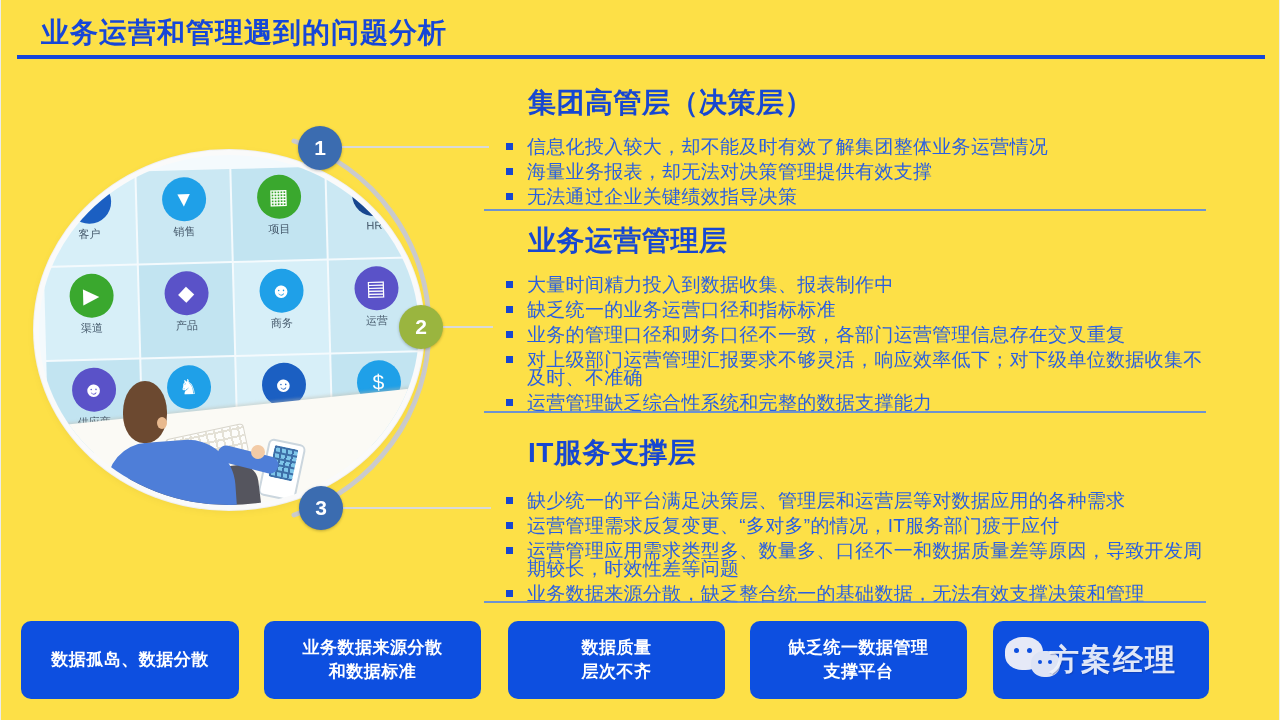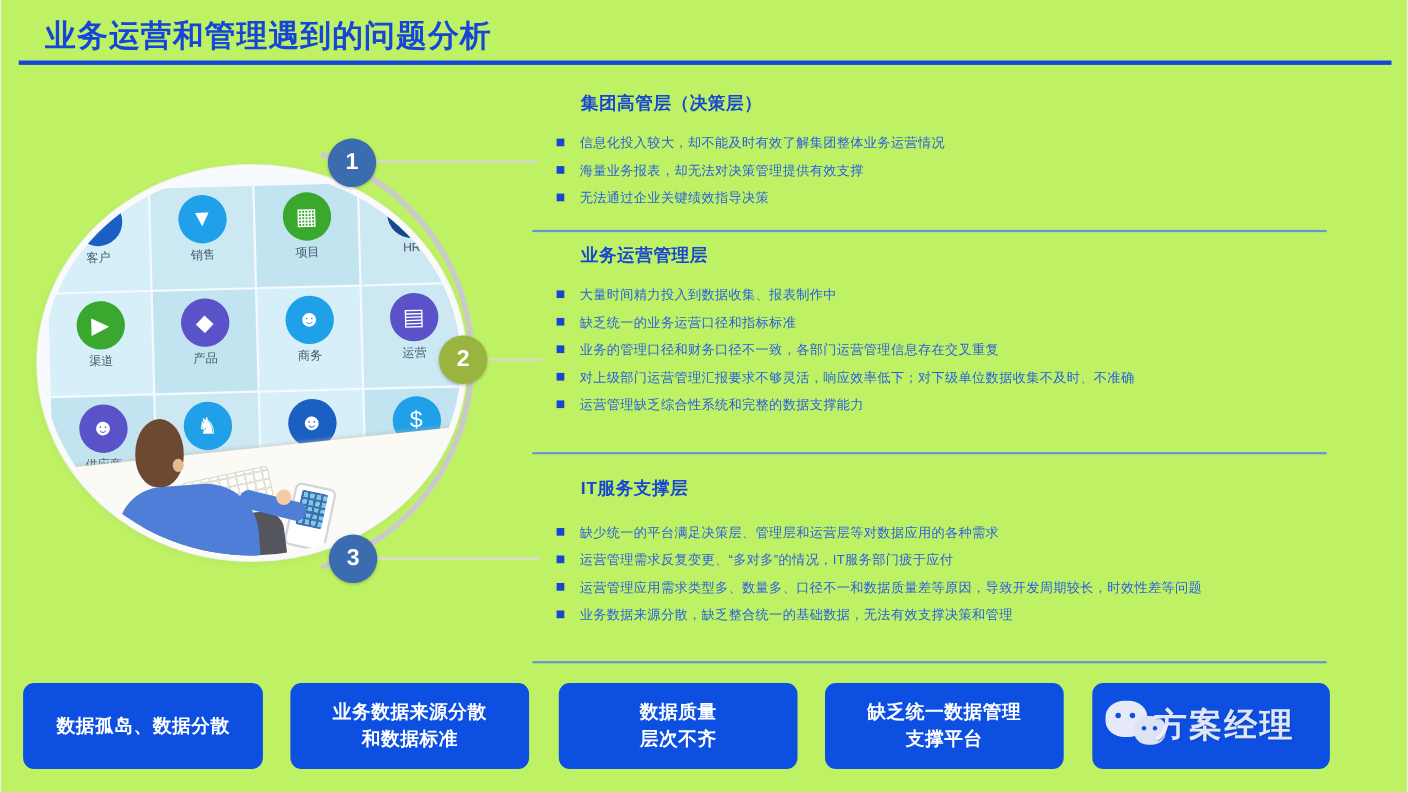--- a/index.html
+++ b/index.html
@@ -1,18 +1,18 @@
 <!DOCTYPE html>
 <html><head>
 <meta charset="utf-8">
 <style>
   * { margin:0; padding:0; box-sizing:border-box; }
   html,body { background:#fff; }
   body { font-family:"Liberation Sans","DejaVu Sans",sans-serif; }
-  .slide { position:relative; width:1280px; height:720px; background:#bef264; overflow:hidden;
+  .slide { position:relative; width:1280px; height:720px; background:#fde047; overflow:hidden;
            border-left:1px solid #ececec; border-right:1px solid #ececec; }
 
   
   .title { position:absolute; left:40px; top:14px; font-size:28px; font-weight:bold;
            color:#1646D8; letter-spacing:1px; }
   .title-rule { position:absolute; left:16px; top:55px; width:1248px; height:4px; background:#1646D8; }
 
   
   .illus { position:absolute; left:33px; top:150px; width:390px; height:360px; border-radius:50%;
            background:#F4FAFD; overflow:hidden; border:5px solid #FAFAFA;
@@ -66,24 +66,24 @@
   .m2 { left:398px; top:305px; background:#9AB53F; }
   .m3 { left:298px; top:486px; background:#3B6CB0; }
   .connector { position:absolute; height:2px; background:#D9D9D9; }
   .l1 { left:338px; top:146px; width:150px; }
   .l2 { left:440px; top:326px; width:52px; }
   .l3 { left:340px; top:507px; width:150px; }
 
   
   .section { position:absolute; left:483px; width:722px; }
   .s1 { top:84px; } .s2 { top:222px; } .s3 { top:434px; }
-  .sec-head { font-size:16px; font-weight:bold; color:#1747D1; padding-left:44px; letter-spacing:0.5px; }
+  .sec-head { font-size:28px; font-weight:bold; color:#1747D1; padding-left:44px; letter-spacing:0.5px; }
   .sec-list { list-style:none; margin-top:16px; }
   .s3 .sec-list { margin-top:20px; }
-  .sec-list li { display:flex; gap:14px; margin-bottom:7px; font-size:12px; line-height:18px;
+  .sec-list li { display:flex; gap:14px; margin-bottom:7px; font-size:19px; line-height:18px;
                  color:#2A5FE0; padding-left:22px; letter-spacing:0.3px; }
   .sec-list li.sp { margin-top:6px; }
   .sq { flex:0 0 auto; width:7px; height:7px; margin-top:5px; background:#1747D1; }
   .sep { position:absolute; left:483px; width:722px; height:2px; background:#5585E8; opacity:0.85; }
   .sep1 { top:209px; } .sep2 { top:411px; } .sep3 { top:601px; }
 
   
   .fbtn { position:absolute; top:621px; height:78px; background:#0D4FE0; border-radius:10px;
           color:#fff; font-size:17px; font-weight:bold; display:flex; flex-direction:column;
           justify-content:center; align-items:center; text-align:center; line-height:1.4;

